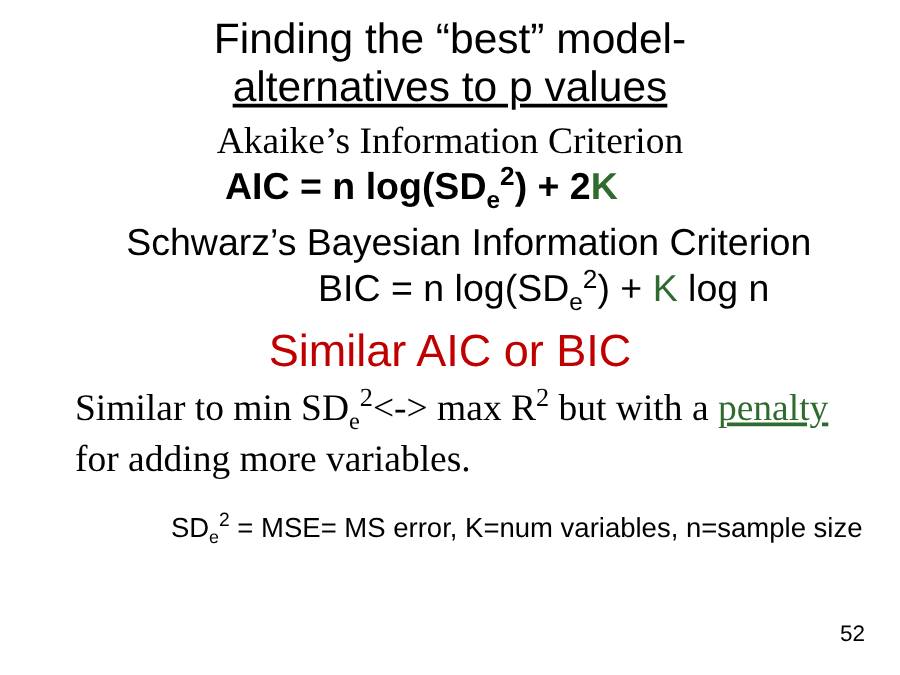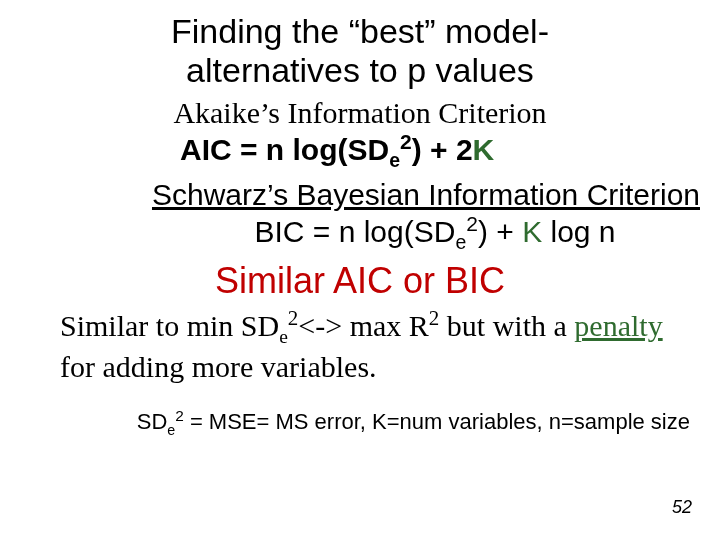--- a/index.html
+++ b/index.html
@@ -17,39 +17,38 @@
     position: relative;
     box-sizing: border-box;
     padding: 8px 20px 0 20px;
   }
   .title {
     text-align: center;
     font-size: 34px;
     line-height: 1.15;
     margin: 4px 0 6px 0;
   }
-  .title .line2 { }
+  .title .line2 { text-decoration: underline; }
   .subhead {
     font-size: 30px;
     text-align: center;
     margin: 2px 0 0 0;
     font-family: Liberation Serif, serif;
   }
   .formula {
     font-size: 30px;
     text-align: left;
     margin: 0 0 6px 0;
     padding-left: 160px;
     font-weight: bold;
   }
   .subhead2 {
     font-size: 30px;
-    text-align: right;
+    text-align: center;
     margin: 1px 0 0 30px;
-    text-decoration: underline;
   }
   .formula2 {
     font-size: 30px;
     text-align: center;
     margin: 0 0 6px 0;
     padding-left: 150px;
   }
   .minimize {
     font-size: 36px;
     color: #c00000;
@@ -67,21 +66,20 @@
     font-size: 22px;
     text-align: right;
     margin: 22px 10px 0 40px;
     white-space: nowrap;
   }
   .pagenum {
     position: absolute;
     right: 28px;
     bottom: 22px;
     font-size: 18px;
-    font-style: italic;
   }
   .gr { color: #2f6b2f; }
   .ul { text-decoration: underline; }
   sub { font-size: 0.65em; vertical-align: sub; }
   sup { font-size: 0.7em; vertical-align: super; }
 </style>
 </head>
 <body>
 
 <div class="slide">

